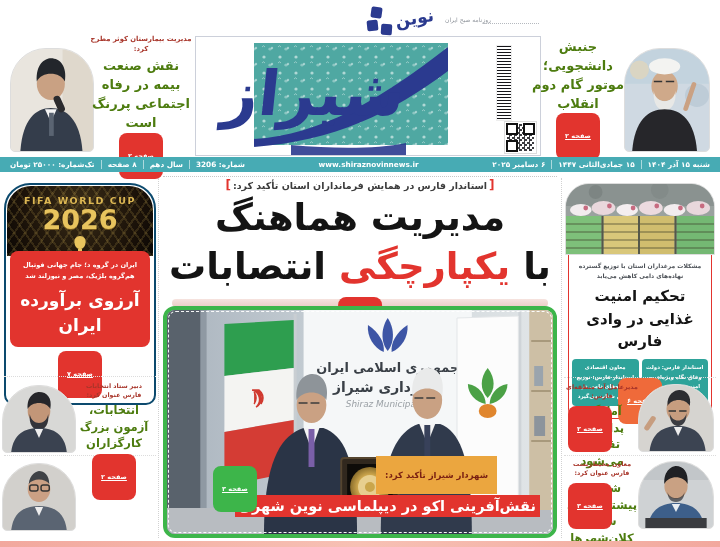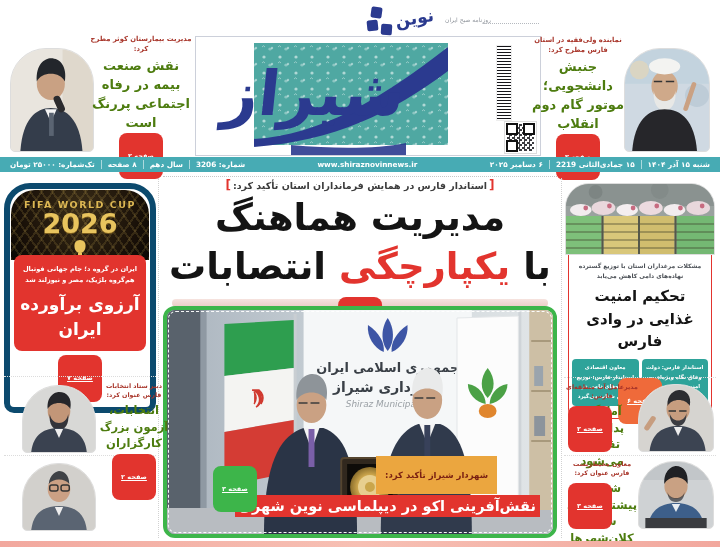--- a/index.html
+++ b/index.html
@@ -105,42 +105,42 @@
     font-size:8.5px;font-weight:bold;padding:14px 9px;z-index:3;white-space:nowrap;
   }
   .cap-band{
     position:absolute;left:68px;right:13px;bottom:17px;background:#e2342e;color:#fff;
     font-size:14.5px;font-weight:bold;text-align:center;padding:3px 4px;z-index:2;
     white-space:nowrap;box-sizing:border-box;
   }
   .cap-badge{position:absolute;left:46px;bottom:22px;z-index:3;}
   
   .wc{
-    position:absolute;left:4px;top:183px;width:152px;border:6px solid #0c4a6e;
+    position:absolute;left:4px;top:183px;width:152px;border:2px solid #0c4a6e;
     border-radius:26px 26px 10px 10px;padding-bottom:5px;box-sizing:border-box;background:#fff;
   }
   .wc-top{
     position:relative;height:70px;margin:1px;border-radius:24px 24px 0 0;overflow:hidden;
     background:
       repeating-linear-gradient(55deg,rgba(230,196,94,.14) 0 2px,transparent 2px 9px),
       repeating-linear-gradient(-55deg,rgba(230,196,94,.14) 0 2px,transparent 2px 9px),
       radial-gradient(circle at 50% 30%,#3a2d17 0%,#191008 70%,#0a0704 100%);
     text-align:center;color:#d9b24a;direction:ltr;
   }
   .wc-t1{font-size:9.5px;font-weight:bold;letter-spacing:1.5px;margin-top:9px;color:#dcb753;}
   .wc-t2{font-size:27px;font-weight:bold;line-height:1;color:#e8c45e;text-shadow:0 1px 0 #7a5c1d;}
   .wc-trophy{position:absolute;left:50%;bottom:-3px;transform:translateX(-50%);}
   .wc-red{
     position:relative;margin:-6px 4px 0;background:#e2342e;border-radius:8px;color:#fff;
     text-align:center;padding:9px 5px 10px;z-index:2;
   }
   .wc-kicker{font-size:6.6px;font-weight:bold;line-height:1.6;}
   .wc-head{font-size:17px;font-weight:bold;line-height:1.45;margin-top:7px;}
   .wc-badge-row{text-align:center;margin-top:4px;}
-  .ls{position:absolute;left:20px;width:152px;height:74px;}
+  .ls{position:absolute;left:0;width:152px;height:74px;}
   .ls.a{top:379px;} .ls.b{top:457px;}
   .ls-photo{left:2px;top:6px;width:72px;height:66px;}
   .ls-text{position:absolute;right:0;top:2px;width:76px;text-align:center;}
   .ls-text .kicker{font-size:6.3px;}
   .ls-text .headline{font-size:11.5px;line-height:1.45;margin-top:2px;}
   .ls-text .badge{margin-top:2px;}
   
   .food{position:absolute;right:4px;top:183px;width:152px;}
   .food-photo{
     position:relative;height:70px;margin:0 1px;border-radius:24px 24px 0 0;overflow:hidden;
@@ -239,30 +239,29 @@
         <circle cx="60" cy="40" r="10" fill="#b9c8d4" opacity=".8"></circle>
         <ellipse cx="33" cy="32" rx="11" ry="13" fill="#cfa98a"></ellipse>
         <ellipse cx="33" cy="15" rx="13" ry="7" fill="#f3f3f1"></ellipse>
         <path d="M24 36 C25 48 41 48 42 36 C43 46 39 53 33 53 C27 53 23 46 24 36 Z" fill="#e8e8e6"></path>
         <path d="M24 28 h7 m3 0 h7" stroke="#333" stroke-width="1.4" fill="none"></path>
         <path d="M6 88 C8 62 19 52 33 52 C47 52 58 62 60 88 Z" fill="#26262a"></path>
         <rect x="52" y="28" width="4" height="26" rx="2" transform="rotate(18 54 41)" fill="#caa183"></rect>
       </svg>
     </div>
     <div class="tr-text">
-      <div class="kicker">نماینده ولی‌فقیه در استان فارس مطرح کرد:</div>
       <div class="headline">جنبش دانشجویی؛ موتور گام دوم انقلاب</div>
       <span class="badge">صفحه ۲</span>
     </div>
   </div>
 
   <div class="infobar">
     <div class="seg">
       <span>شنبه ۱۵ آذر ۱۴۰۴</span>
-      <span>۱۵ جمادی‌الثانی 2219</span>
+      <span>۱۵ جمادی‌الثانی ۱۴۴۷</span>
       <span>۶ دسامبر ۲۰۲۵</span>
     </div>
     <div class="seg" style="direction:ltr">
       <span>www.shiraznovinnews.ir</span>
     </div>
     <div class="seg">
       <span>شماره: 3206</span>
       <span>سال دهم</span>
       <span>۸ صفحه</span>
       <span>تک‌شماره: ۲۵۰۰۰ تومان</span>

